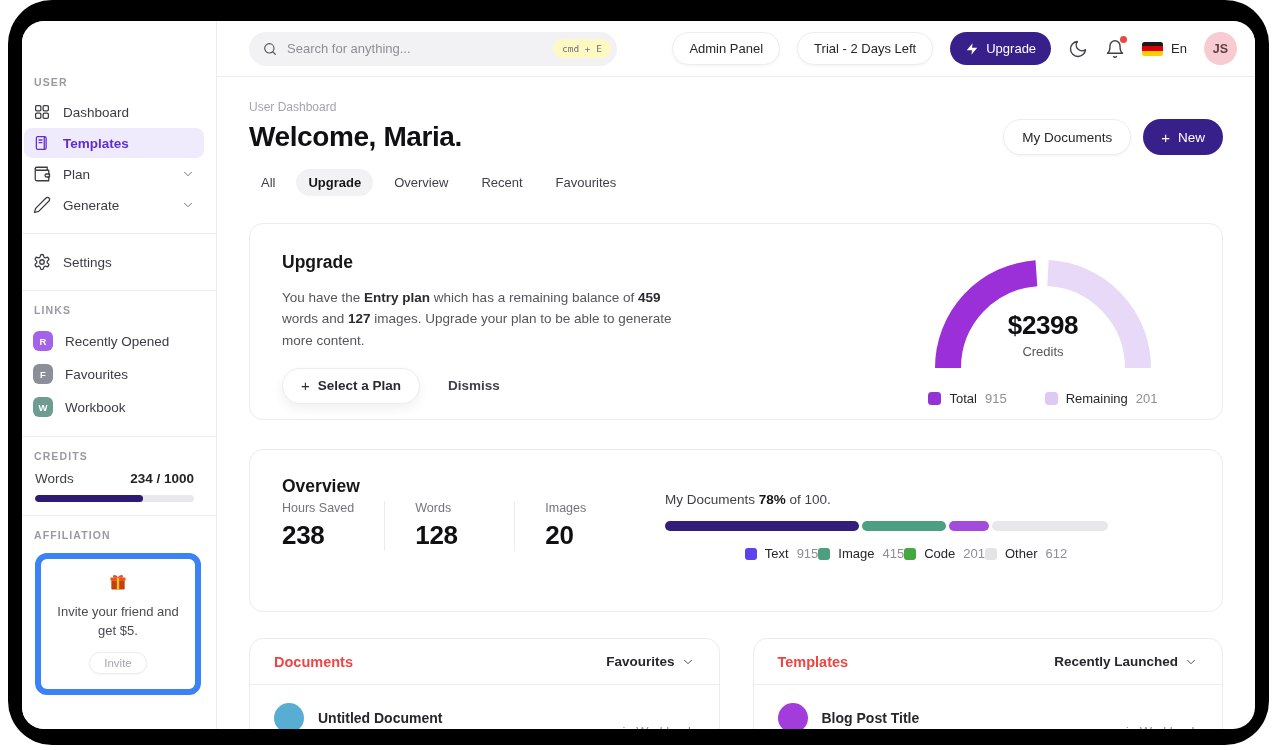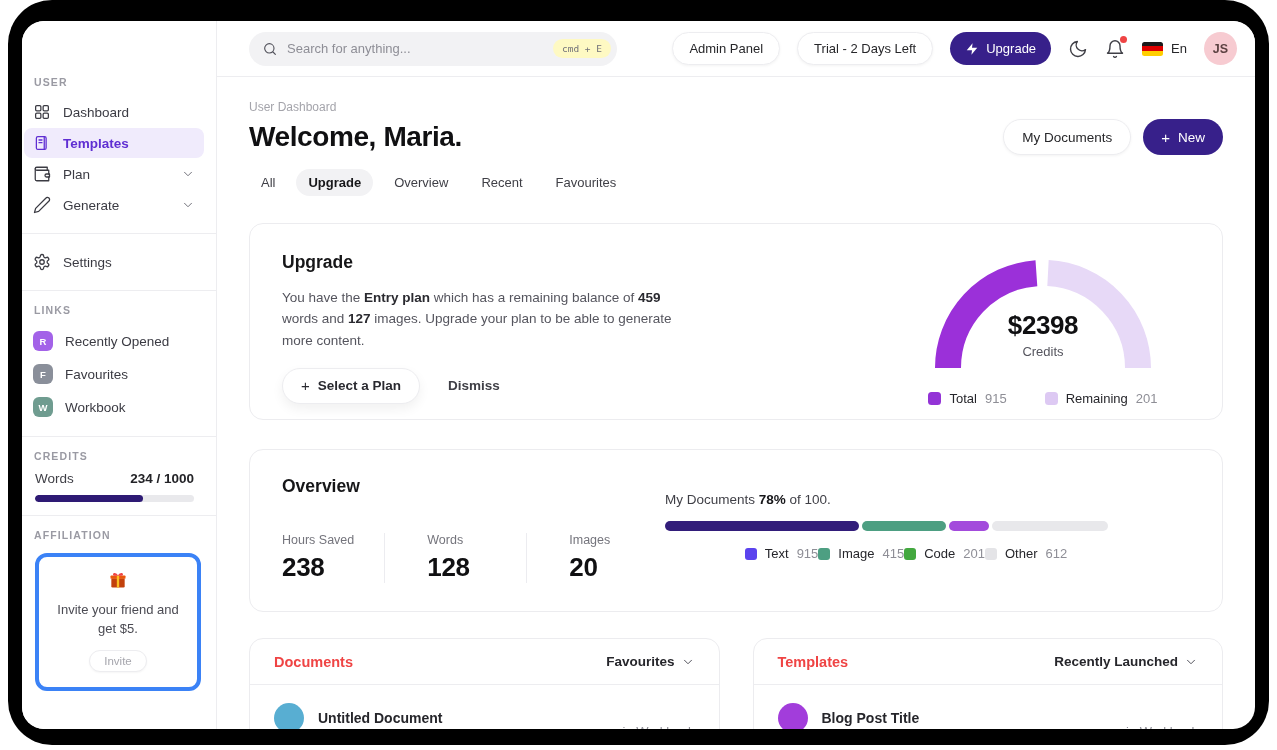--- a/index.html
+++ b/index.html
@@ -13,21 +13,21 @@
   .side-item { display:flex; align-items:center; gap:12px; margin:1px 12px 1px 2px; padding:6px 9px 6px 9px; border-radius:8px; font-size:13.5px; color:#3b3b43; cursor:pointer; }
   .side-item svg { flex:0 0 auto; }
   .side-item .grow { flex:1; }
   .badge { background:#ece7fa; color:#6a4fd8; font-size:11px; font-weight:600; border-radius:10px; padding:2px 8px; }
   .sdivider { height:1px; background:#ededf0; margin:13px 0; }
   .initial-sq { width:20px; height:20px; border-radius:6px; color:#fff; font-size:9.5px; font-weight:700; display:flex; align-items:center; justify-content:center; }
   .credits-row { display:flex; justify-content:space-between; margin:2px 22px 9px 13px; font-size:13.5px; color:#3f3f46; }
   .credits-row b { color:#232327; font-weight:600; }
   .progress-track { height:7px; border-radius:4px; background:#e9e9ec; margin:0 22px 0 13px; overflow:hidden; }
   .progress-fill { height:100%; border-radius:4px; }
-  .invite-card { margin:12px 15px 0 13px; border:4px solid #3b82f6; border-radius:12px; padding:13px 10px 15px; text-align:center; }
+  .invite-card { margin:12px 15px 0 13px; border:6px solid #3b82f6; border-radius:12px; padding:13px 10px 15px; text-align:center; }
   .invite-text { font-size:13px; color:#4b4b53; line-height:1.45; max-width:122px; margin:7px auto 0; }
   .invite-btn { display:inline-block; margin-top:11px; border:1px solid #ededf0; border-radius:14px; padding:4px 14px; font-size:11.5px; color:#a6a6ad; background:#fff; box-shadow:0 1px 2px rgba(0,0,0,.04); cursor:pointer; }
 
   
   .topbar { position:absolute; left:195px; right:0; top:0; height:56px; border-bottom:1px solid #ededf0; display:flex; align-items:center; padding:0 18px 0 32px; background:#fff; }
   .searchbox { width:368px; height:34px; background:#f2f2f4; border-radius:17px; display:flex; align-items:center; gap:9px; padding:0 6px 0 13px; }
   .searchbox input { flex:1; border:none; outline:none; background:transparent; font-size:13px; color:#3f3f46; font-family:inherit; }
   .searchbox input::placeholder { color:#8e8e96; }
   .kbd-pill { background:#fef9c3; border-radius:12px; padding:4px 9px; font-size:9.5px; color:#717179; font-family:"DejaVu Sans Mono",monospace; white-space:nowrap; }
   .top-right { margin-left:auto; display:flex; align-items:center; gap:17px; }
@@ -65,21 +65,21 @@
   .gauge-wrap { position:relative; width:218px; height:122px; }
   .gauge-center { position:absolute; left:0; right:0; top:54px; text-align:center; }
   .gauge-value { font-size:26px; font-weight:700; color:#101012; letter-spacing:-.4px; }
   .gauge-label { font-size:13px; color:#55555e; margin-top:3px; }
   .gauge-legend { margin-top:13px; display:flex; justify-content:center; gap:38px; }
   .legend-item { display:flex; align-items:center; gap:8px; font-size:13px; color:#26262b; }
   .legend-item .val { color:#8e8e96; }
   .sw { width:13px; height:13px; border-radius:3.5px; flex:0 0 auto; }
 
   .overview-card { margin-top:29px; height:163px; position:relative; padding:26px 32px; }
-  .stats-row { margin-top:36px; display:flex;gap:12px; }
+  .stats-row { margin-top:4px; display:flex; }
   .stat { padding-right:30px; margin-right:30px; border-right:1px solid #ececf0; min-width:100px; }
   .stat:last-child { border-right:none; }
   .stat-label { font-size:12.5px; color:#74747c; }
   .stat-value { margin-top:5px; font-size:26px; font-weight:700; color:#101012; letter-spacing:-.3px; }
   .ov-right { position:absolute; left:415px; top:42px; width:443px; }
   .docs-line { font-size:13.5px; color:#3f3f46; }
   .docs-line b { color:#17171a; font-weight:700; }
   .stacked-bar { margin-top:14px; height:10px; display:flex; gap:3px; }
   .seg { border-radius:5px; }
   .seg.rest { flex:1; }

